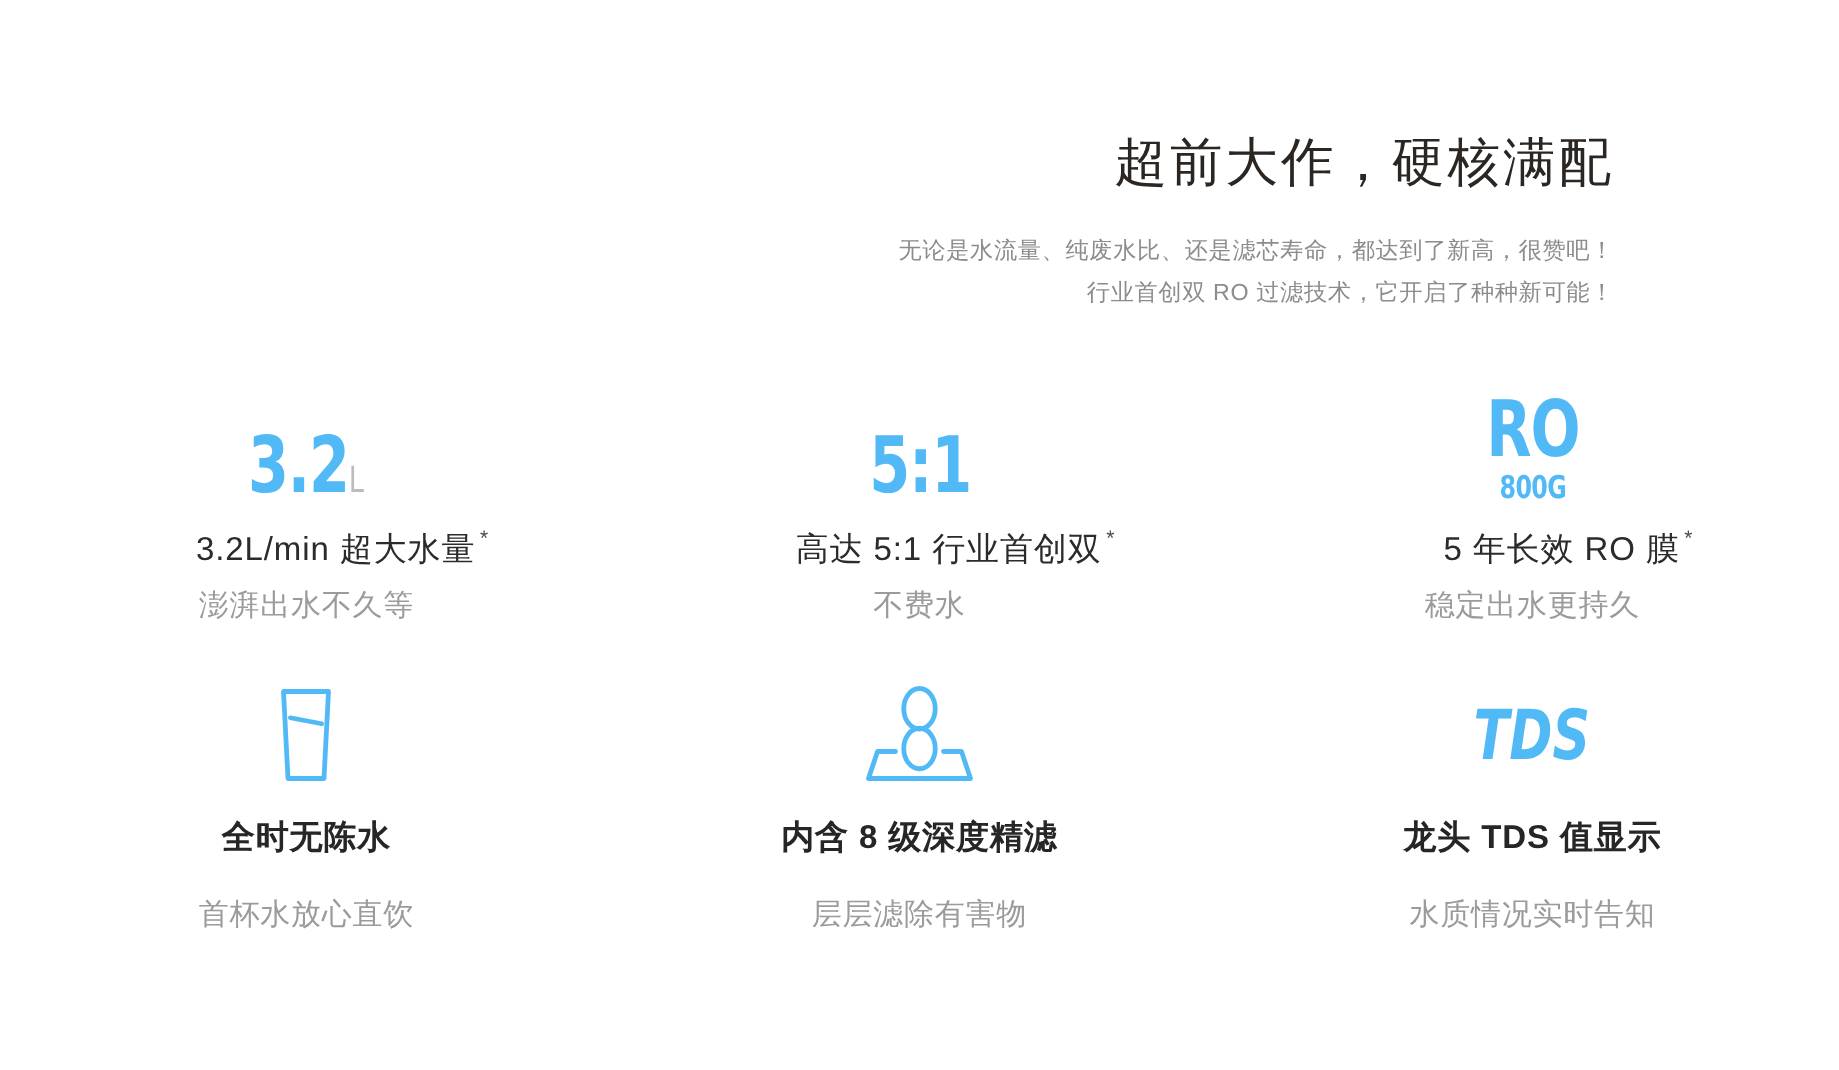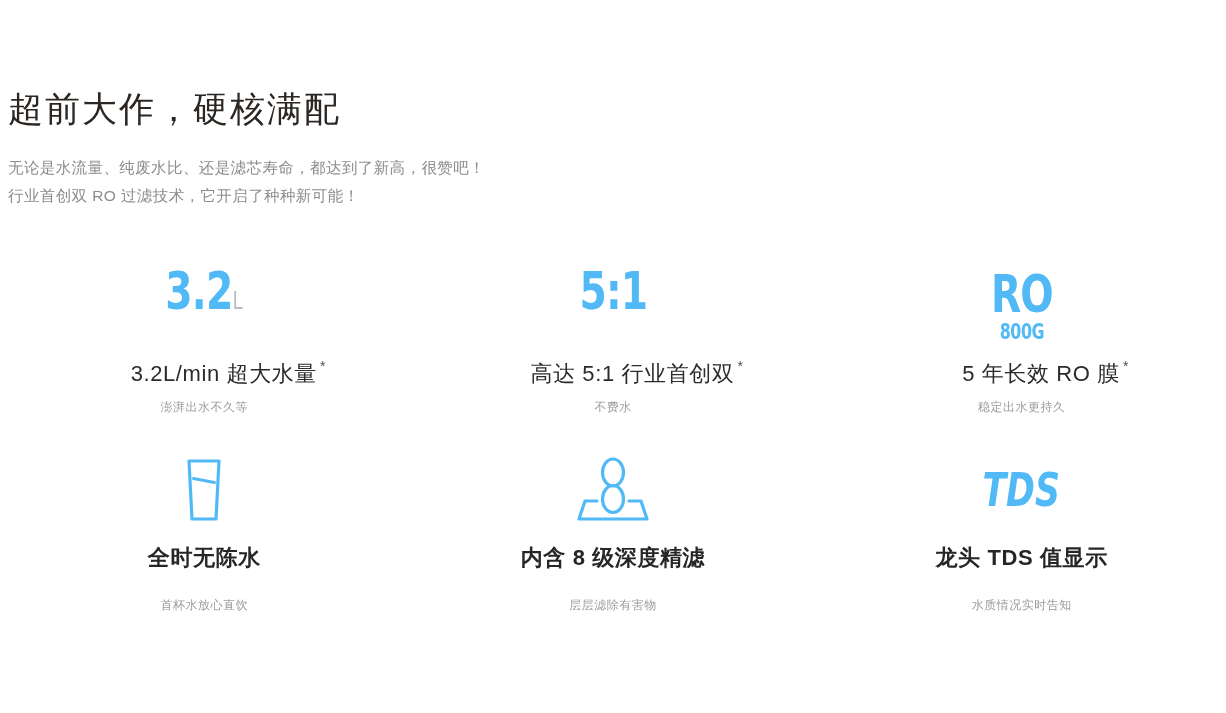--- a/index.html
+++ b/index.html
@@ -6,21 +6,21 @@
   body{
     width:1226px;height:713px;
     background:#ffffff;
     font-family:"Liberation Sans","DejaVu Sans",sans-serif;
     overflow:hidden;
     -webkit-font-smoothing:antialiased;
   }
   .page{position:relative;width:1226px;height:713px;}
 
   
-  .header{position:absolute;left:0;top:0;width:1076px;text-align:left;padding-left:8px;}
+  .header{position:absolute;left:0;top:0;width:1076px;text-align:right;}
   .page-title{
     margin:0;padding-top:86px;
     font-size:35px;font-weight:400;color:#2b2622;
     letter-spacing:2px;line-height:1.3;
   }
   .subtitle{
     margin:0;padding-top:22px;
     font-size:15.5px;font-weight:400;color:#8c8c8c;
     line-height:1.85;letter-spacing:.4px;
   }
@@ -35,22 +35,22 @@
     width:33.3333%;
     box-sizing:border-box;
     text-align:center;
     height:186px;
   }
   .feature-row2{height:170px;}
 
   
   .visual{
     height:68px;
-    display:flex;align-items:flex-start;justify-content:center;
-    margin-bottom:24px;
+    display:flex;align-items:flex-end;justify-content:center;
+    margin-bottom:16px;
   }
   .visual-icon{
     height:72px;
     display:flex;align-items:center;justify-content:center;
     margin-bottom:18px;
     font-style:italic;
   }
 
   
   .stat{
@@ -85,21 +85,21 @@
     letter-spacing:.6px;line-height:1.25;
     margin:0;
   }
   .label-thin{font-weight:400;color:#2b2b2b;padding-left:48px;}
   .star{
     font-size:14px;font-weight:400;color:#4d4d4d;
     vertical-align:super;margin-left:3px;
     position:relative;top:-2px;
   }
   .caption{
-    font-size:12px;font-weight:400;color:#9b9b9b;
+    font-size:20px;font-weight:400;color:#9b9b9b;
     margin:12px 0 0 0;letter-spacing:.5px;line-height:1.2;
   }
   .caption-r2{margin-top:26px;}
   svg{display:block;}
 </style>
 </head>
 <body>
 
 <div class="page">
 

